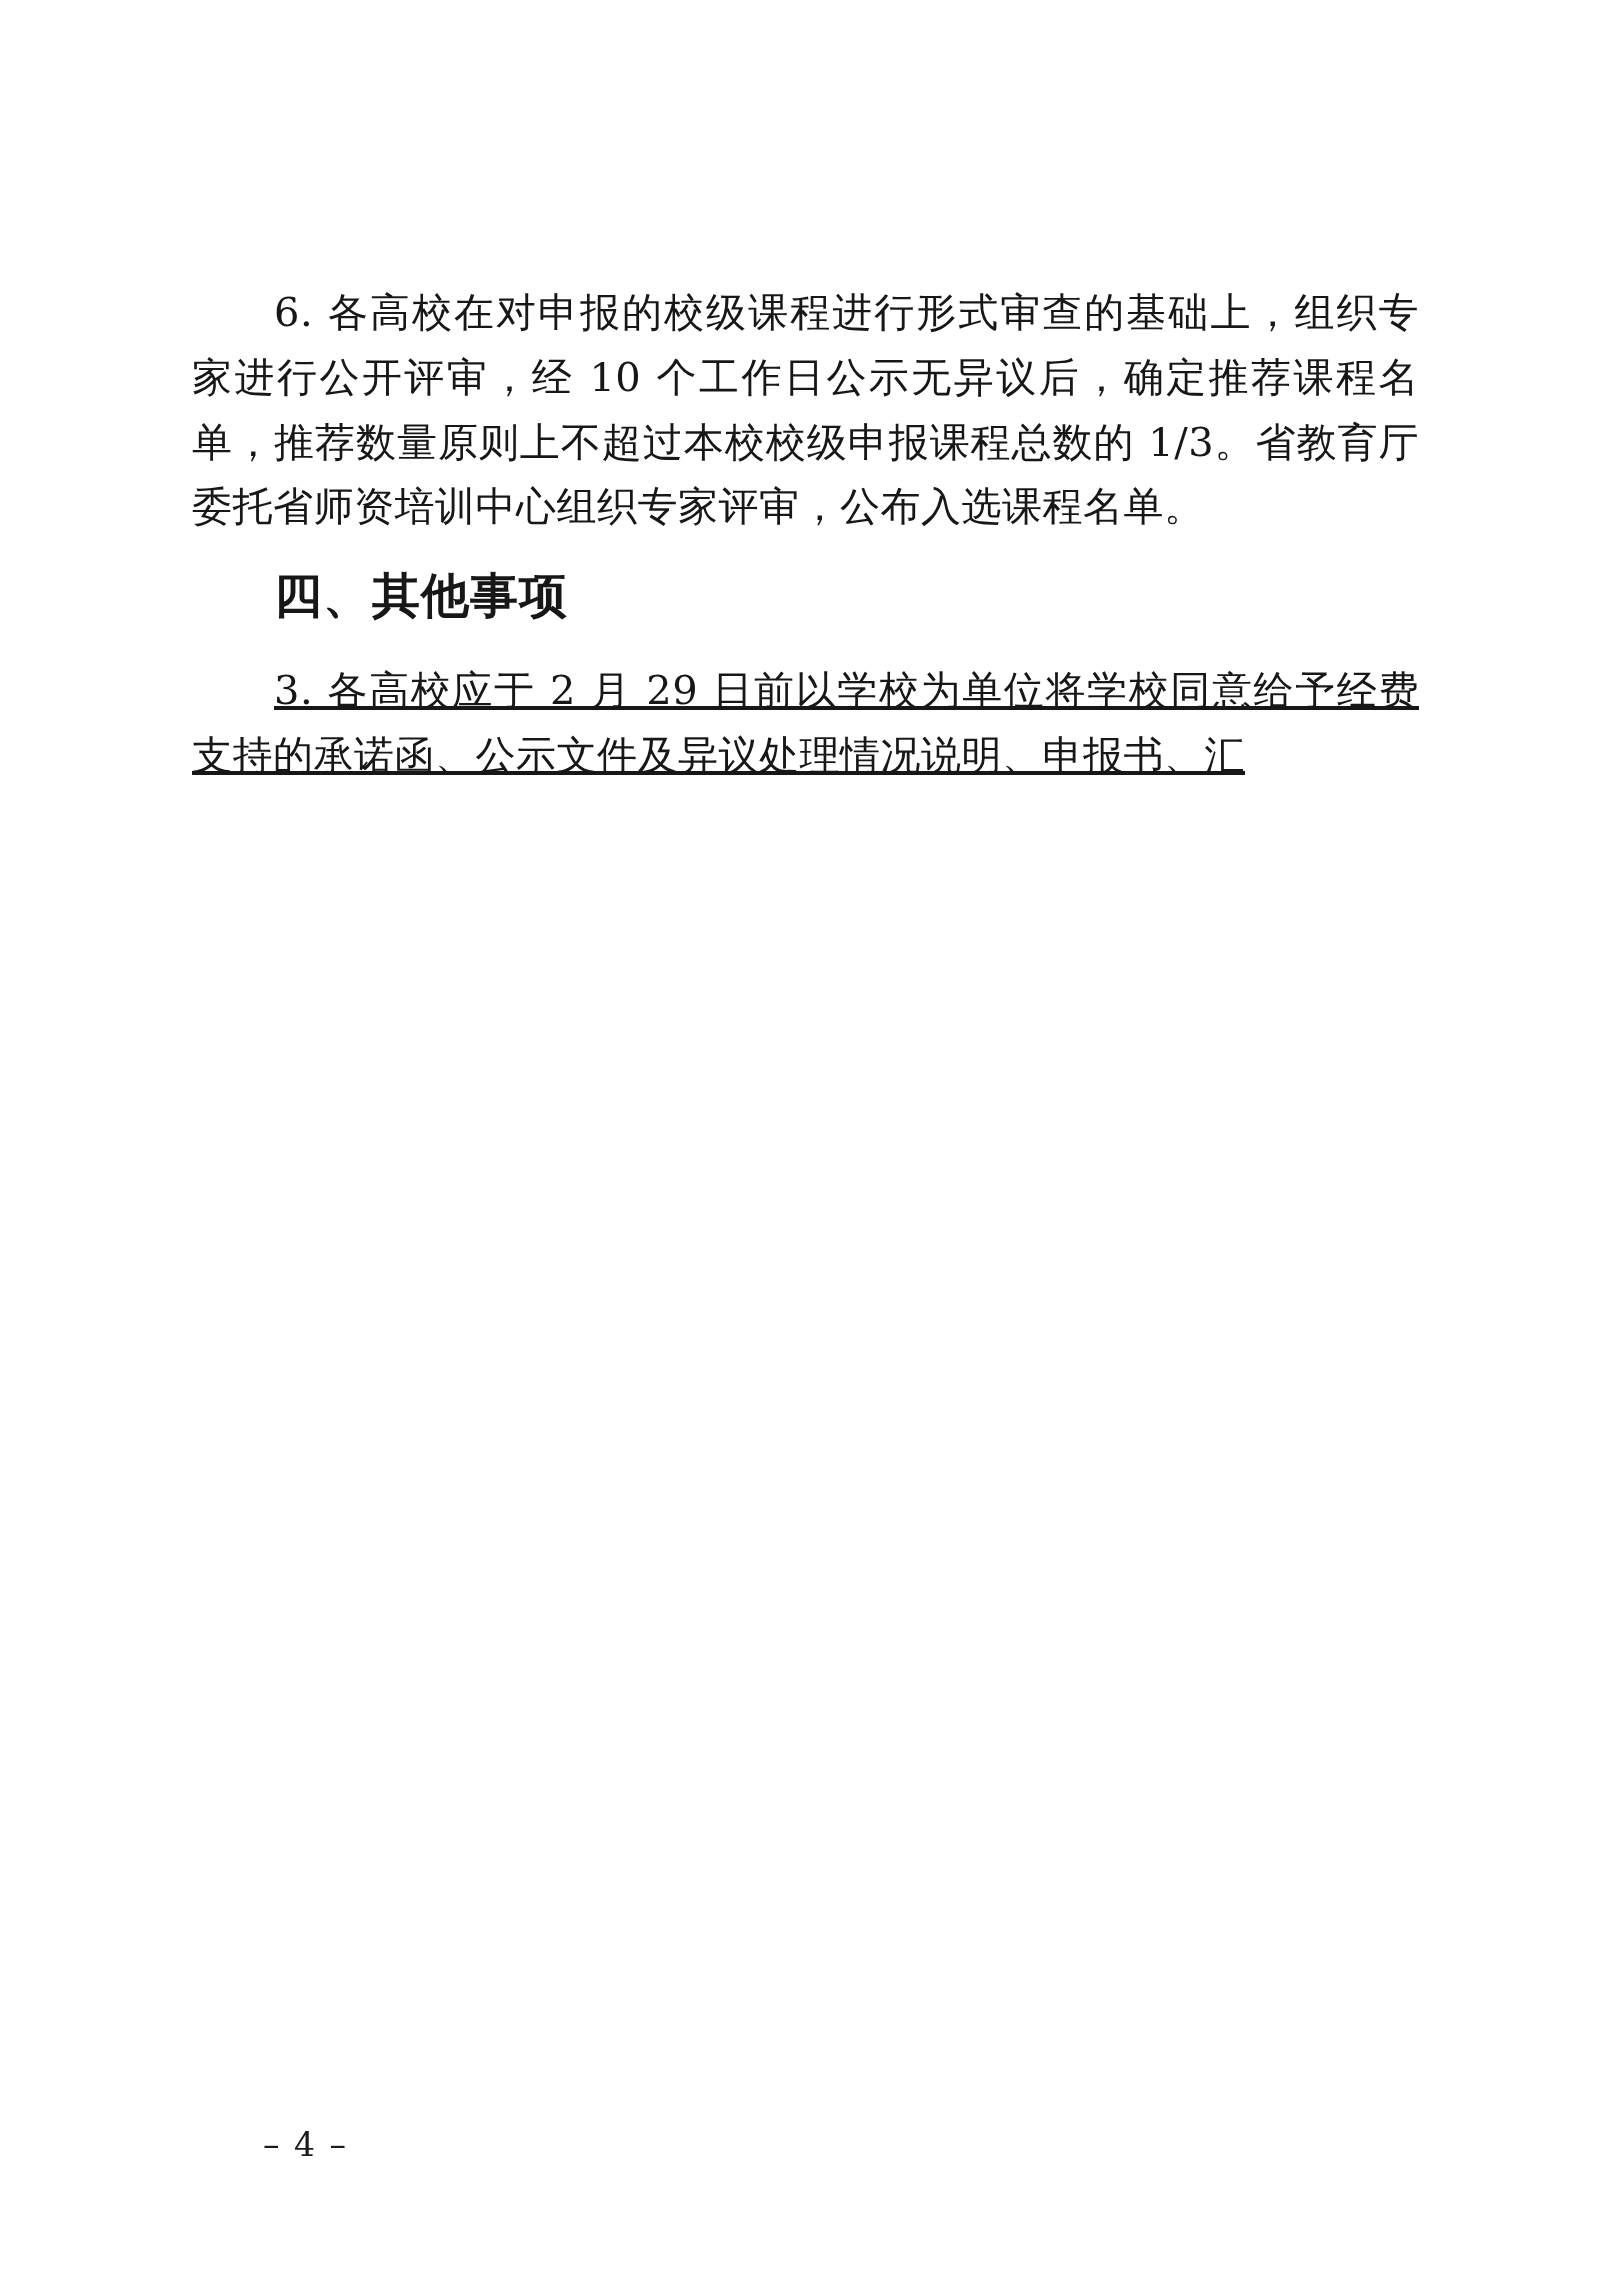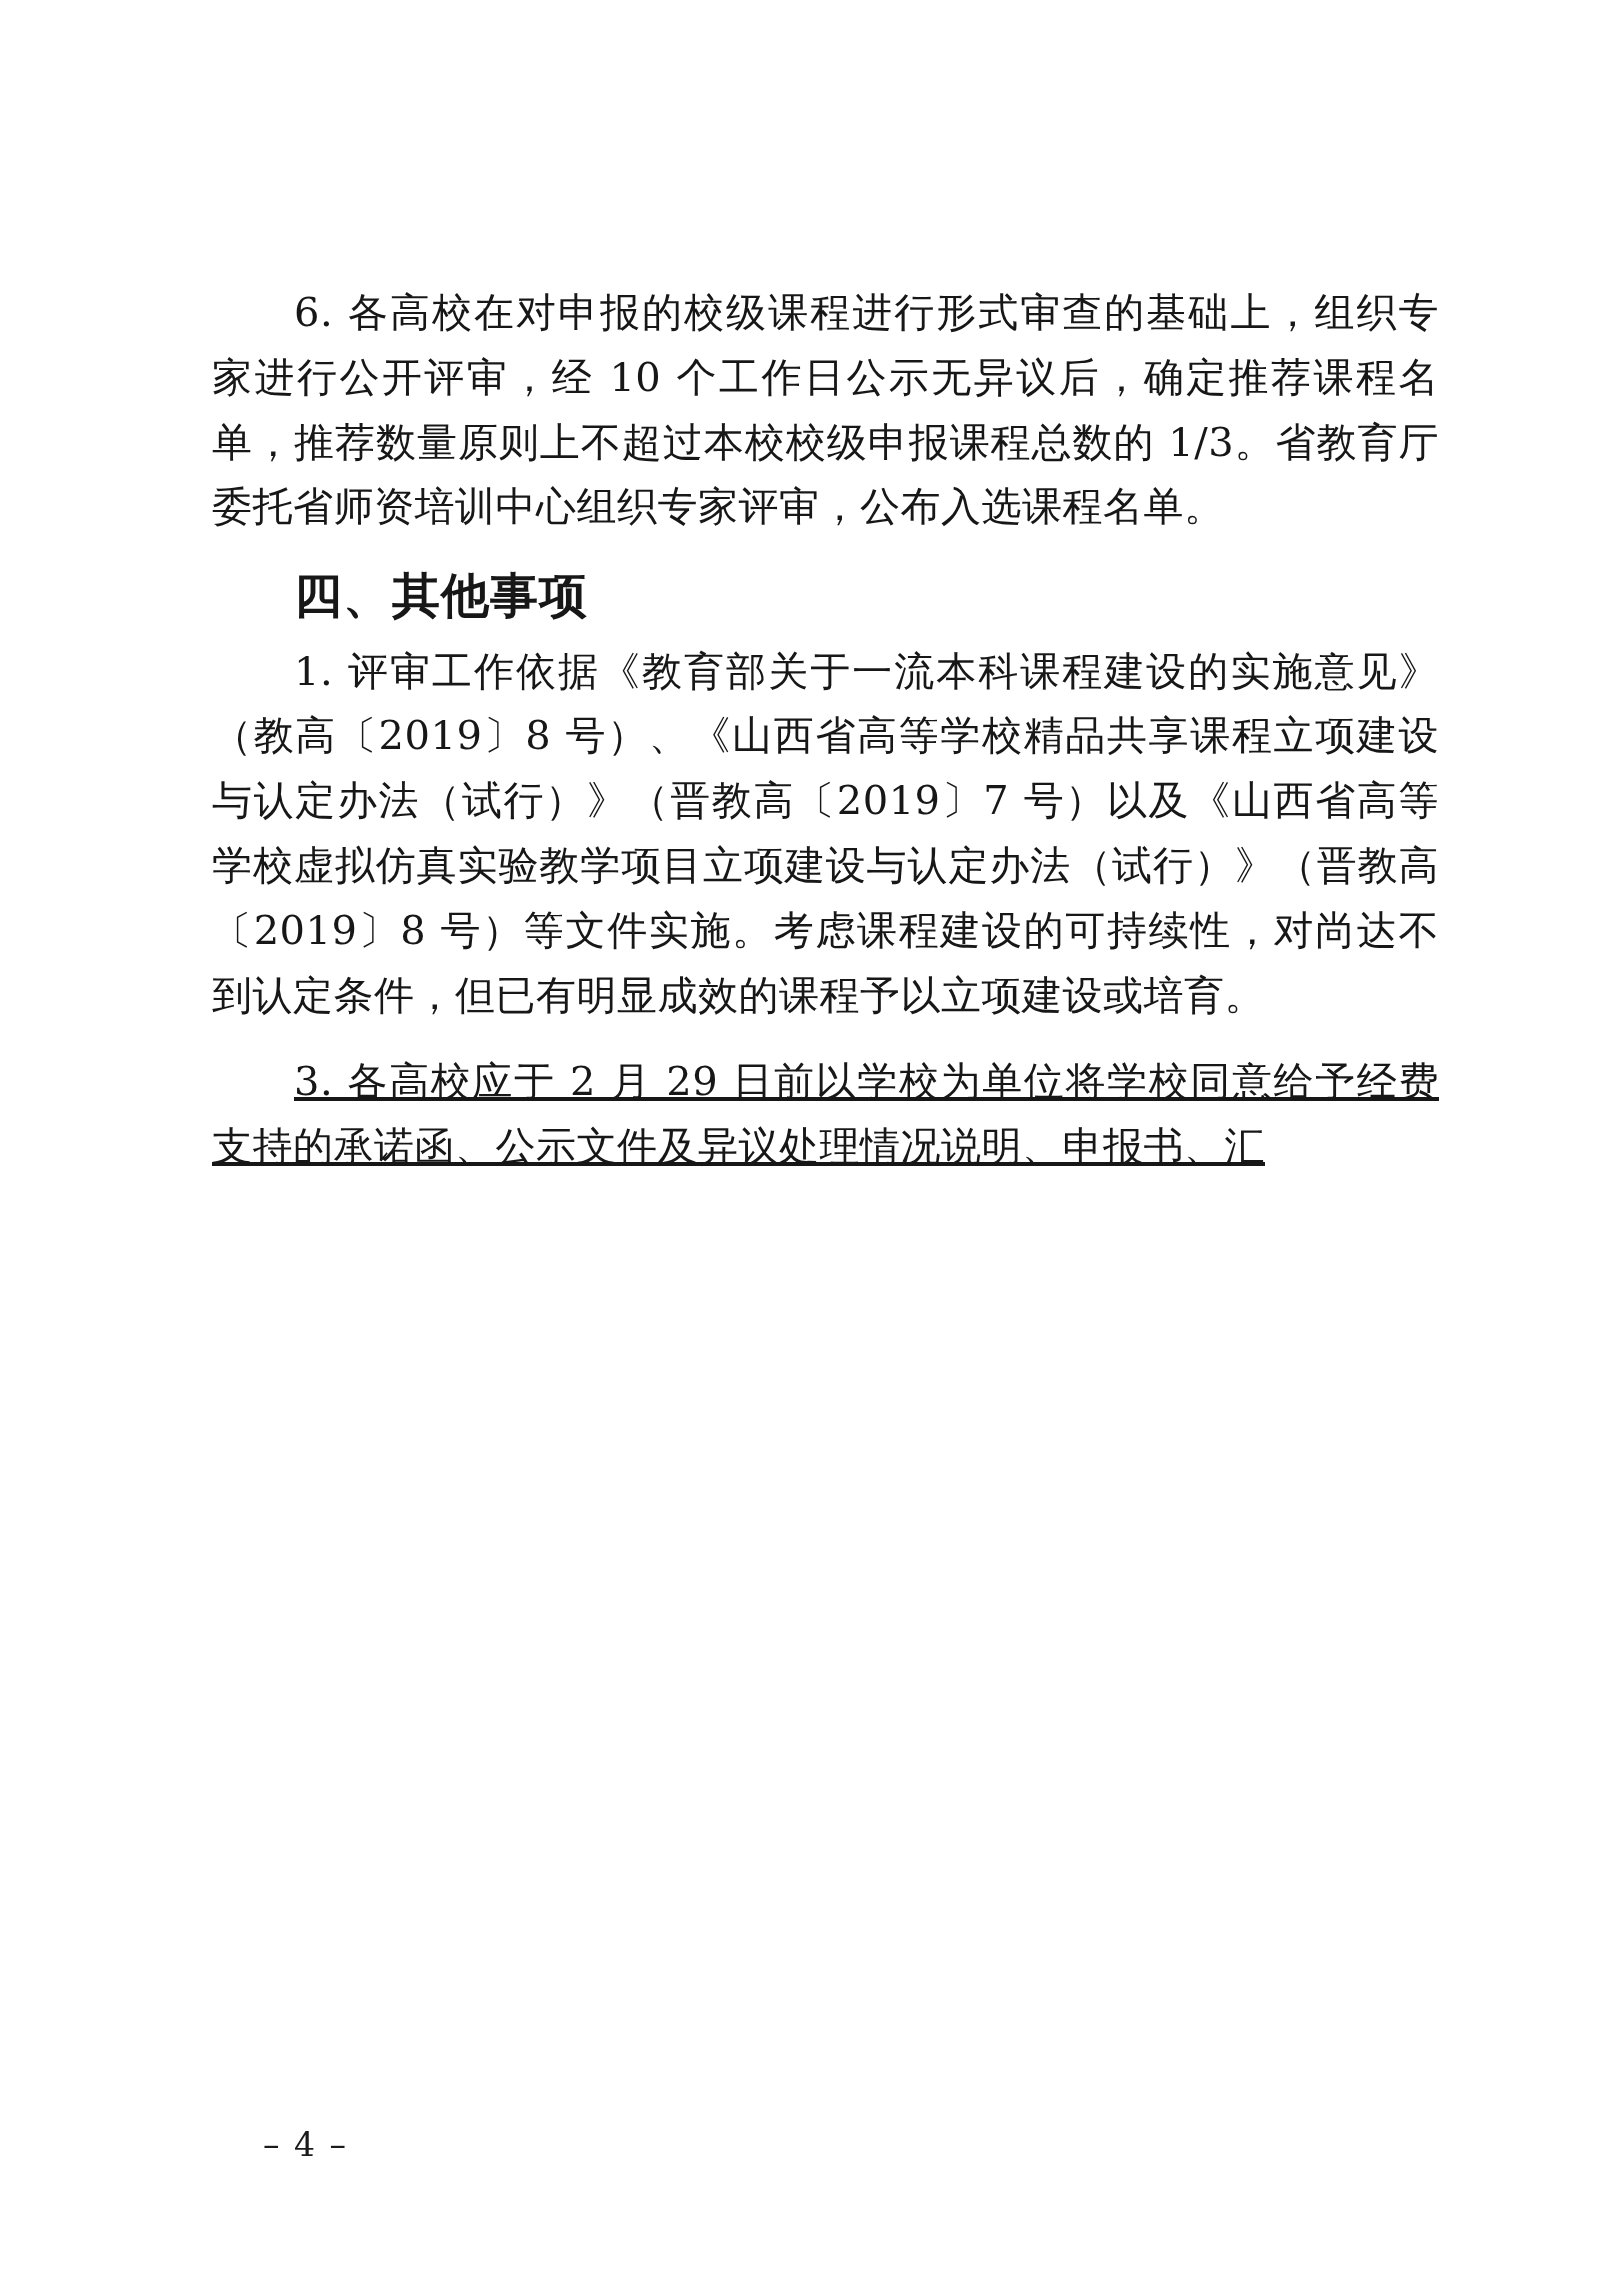--- a/index.html
+++ b/index.html
@@ -12,21 +12,21 @@
     width: 1621px;
     height: 2293px;
     background: #ffffff;
     margin: 0 auto;
     overflow: hidden;
     font-family: "DejaVu Serif", "Liberation Serif", serif;
     color: #171717;
   }
   .content {
     position: absolute;
-    left: 212px;
+    left: 192px;
     top: 280px;
     width: 1227px;
   }
   .para {
     font-size: 40px;
     line-height: 1.62;
     text-align: justify;
     text-justify: inter-ideograph;
     letter-spacing: 0.5px;
     margin: 0 0 2px 0;
@@ -66,21 +66,20 @@
 <div class="page">
 
   <div class="content">
 
     <p class="para">6. 各高校在对申报的校级课程进行形式审查的基础上，组织专家进行公开评审，经 10 个工作日公示无异议后，确定推荐课程名单，推荐数量原则上不超过本校校级申报课程总数的 1/3。省教育厅委托省师资培训中心组织专家评审，公布入选课程名单。</p>
 
     <div class="spacer-sm"></div>
 
     <p class="heading">四、其他事项</p>
 
-    <p class="para">1. 评审工作依据《教育部关于一流本科课程建设的实施意见》（教高〔2019〕8 号）、《山西省高等学校精品共享课程立项建设与认定办法（试行）》（晋教高〔2019〕7 号）以及《山西省高等学校虚拟仿真实验教学项目立项建设与认定办法（试行）》（晋教高〔2019〕8 号）等文件实施。考虑课程建设的可持续性，对尚达不到认定条件，但已有明显成效的课程予以立项建设或培育。</p>
 
     <div class="spacer-sm"></div>
 
 
     <div class="spacer-sm"></div>
 
     <p class="para tight">3. 各高校应于 2 月 29 日前以学校为单位将学校同意给予经费支持的承诺函、公示文件及异议处理情况说明、申报书、汇</p>
 
   </div>
 

